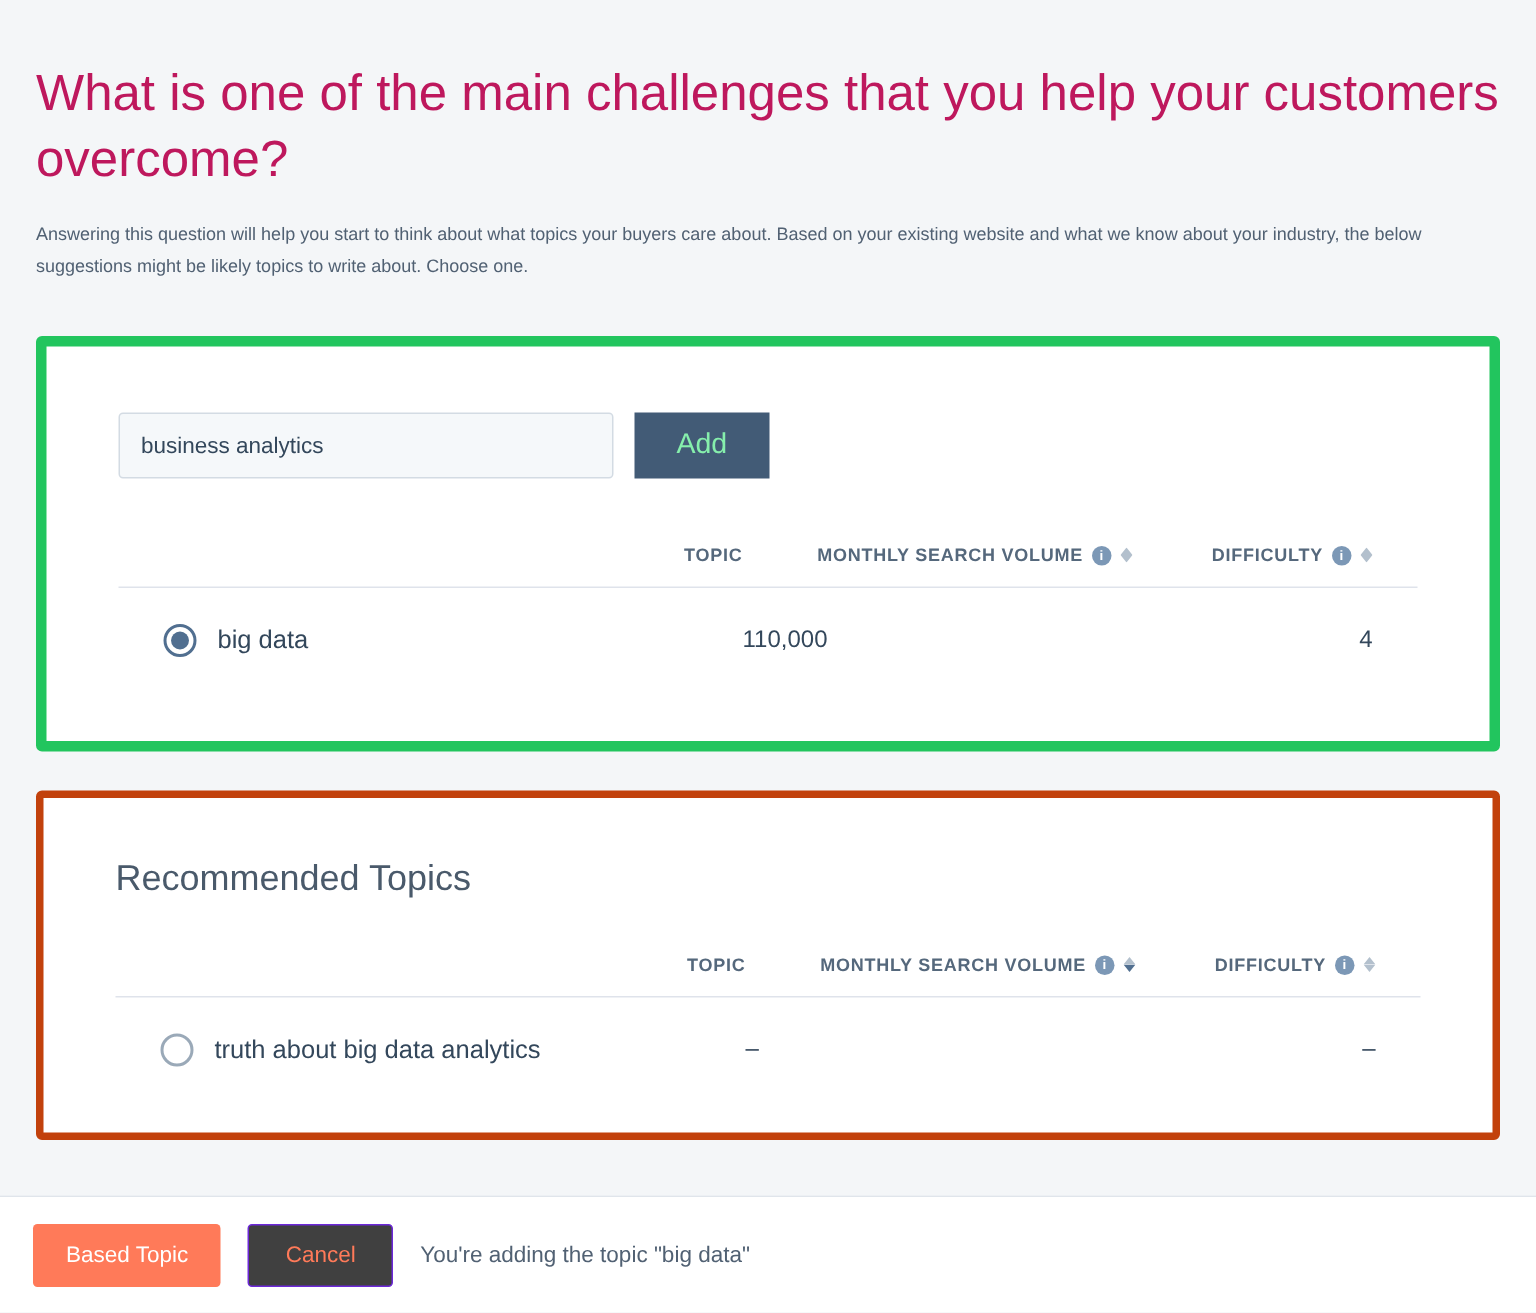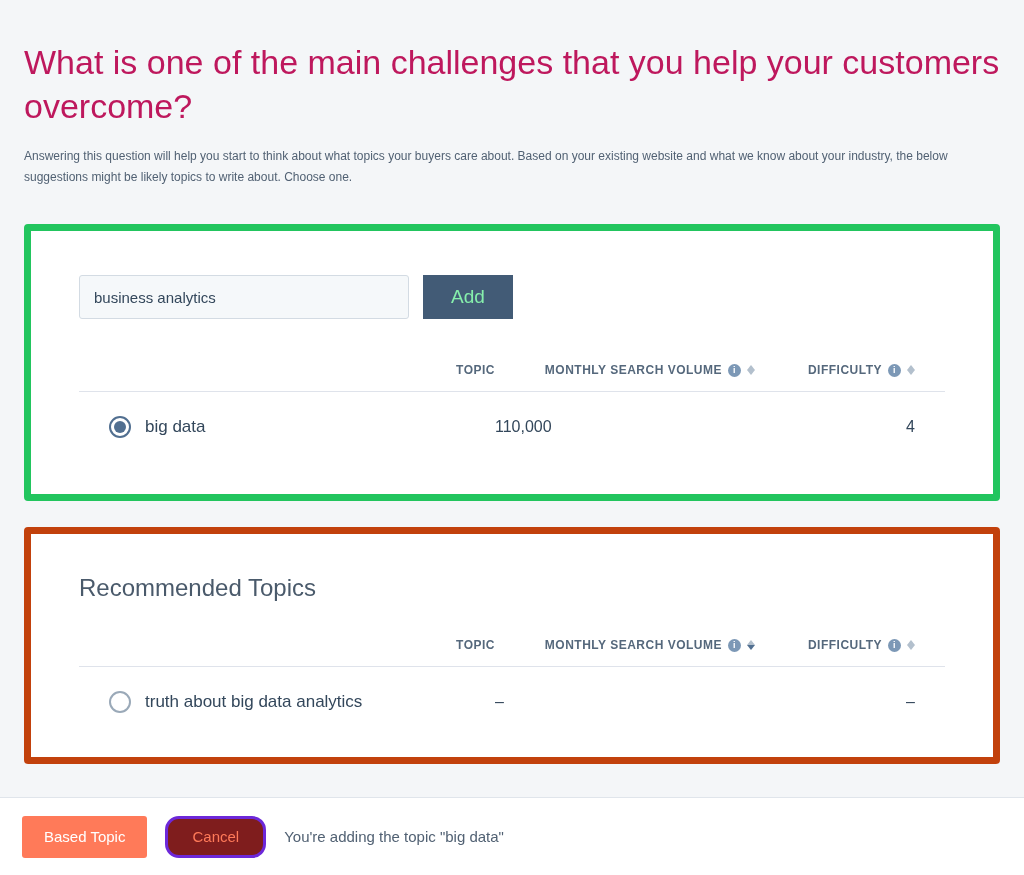--- a/index.html
+++ b/index.html
@@ -127,21 +127,21 @@
   }
   .topic-name { font-size: 17px; color: #33475b; }
   .section-title {
     font-size: 24px;
     font-weight: 400;
     color: #4a5a6b;
     margin-bottom: 36px;
   }
   .card2 {
     background: #fff;
-    border: 7px solid #c2410c;
+    border: 5px solid #c2410c;
     border-radius: 4px;
     padding: 40px 48px 20px 48px;
   }
   .footer-bar {
     position: absolute;
     left: 0; right: 0; bottom: 0;
     height: 78px;
     background: #fff;
     border-top: 1px solid #e0e5eb;
     display: flex;
@@ -156,24 +156,24 @@
     color: #fff;
     border: none;
     border-radius: 3px;
     font-size: 15px;
     font-weight: 500;
     cursor: pointer;
   }
   .cancel-btn {
     height: 42px;
     padding: 0 24px;
-    background: #7f1d1d;
+    background: #404040;
     color: #ff7a59;
-    border: 3px solid #6d28d9;
-    border-radius: 14px;
+    border: 1px solid #6d28d9;
+    border-radius: 3px;
     font-size: 15px;
     cursor: pointer;
   }
   .footer-text {
     font-size: 15px;
     color: #516173;
   }
 </style>
 </head>
 <body>

